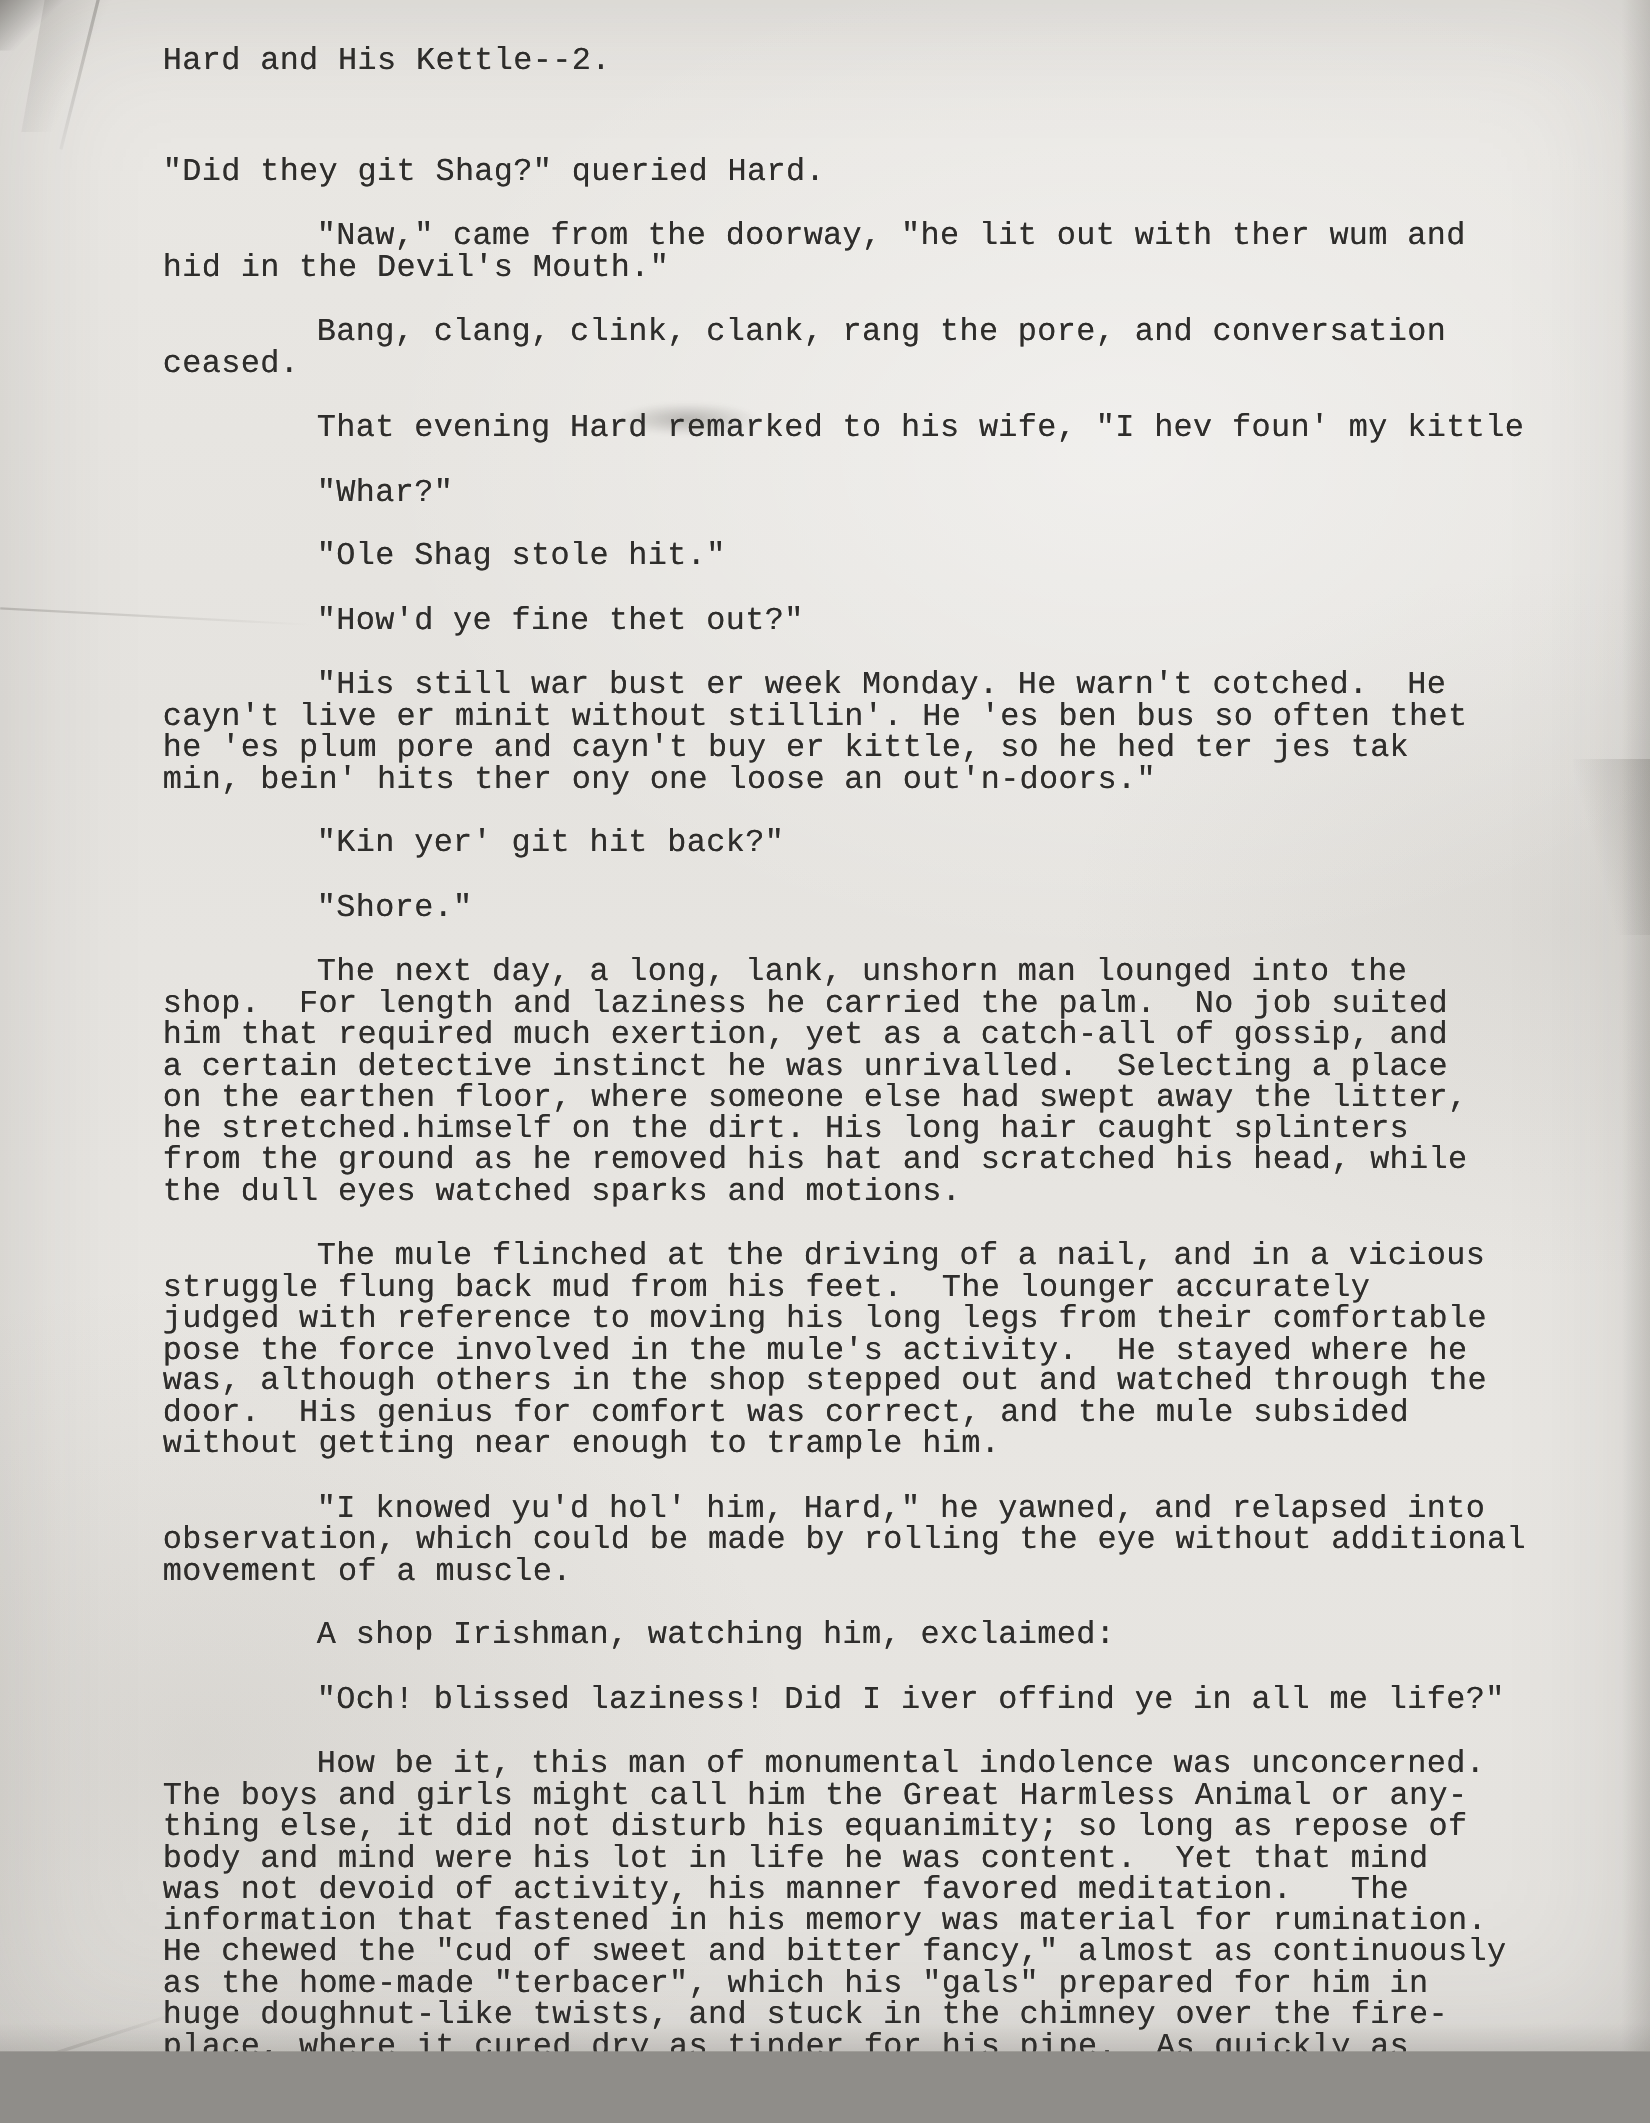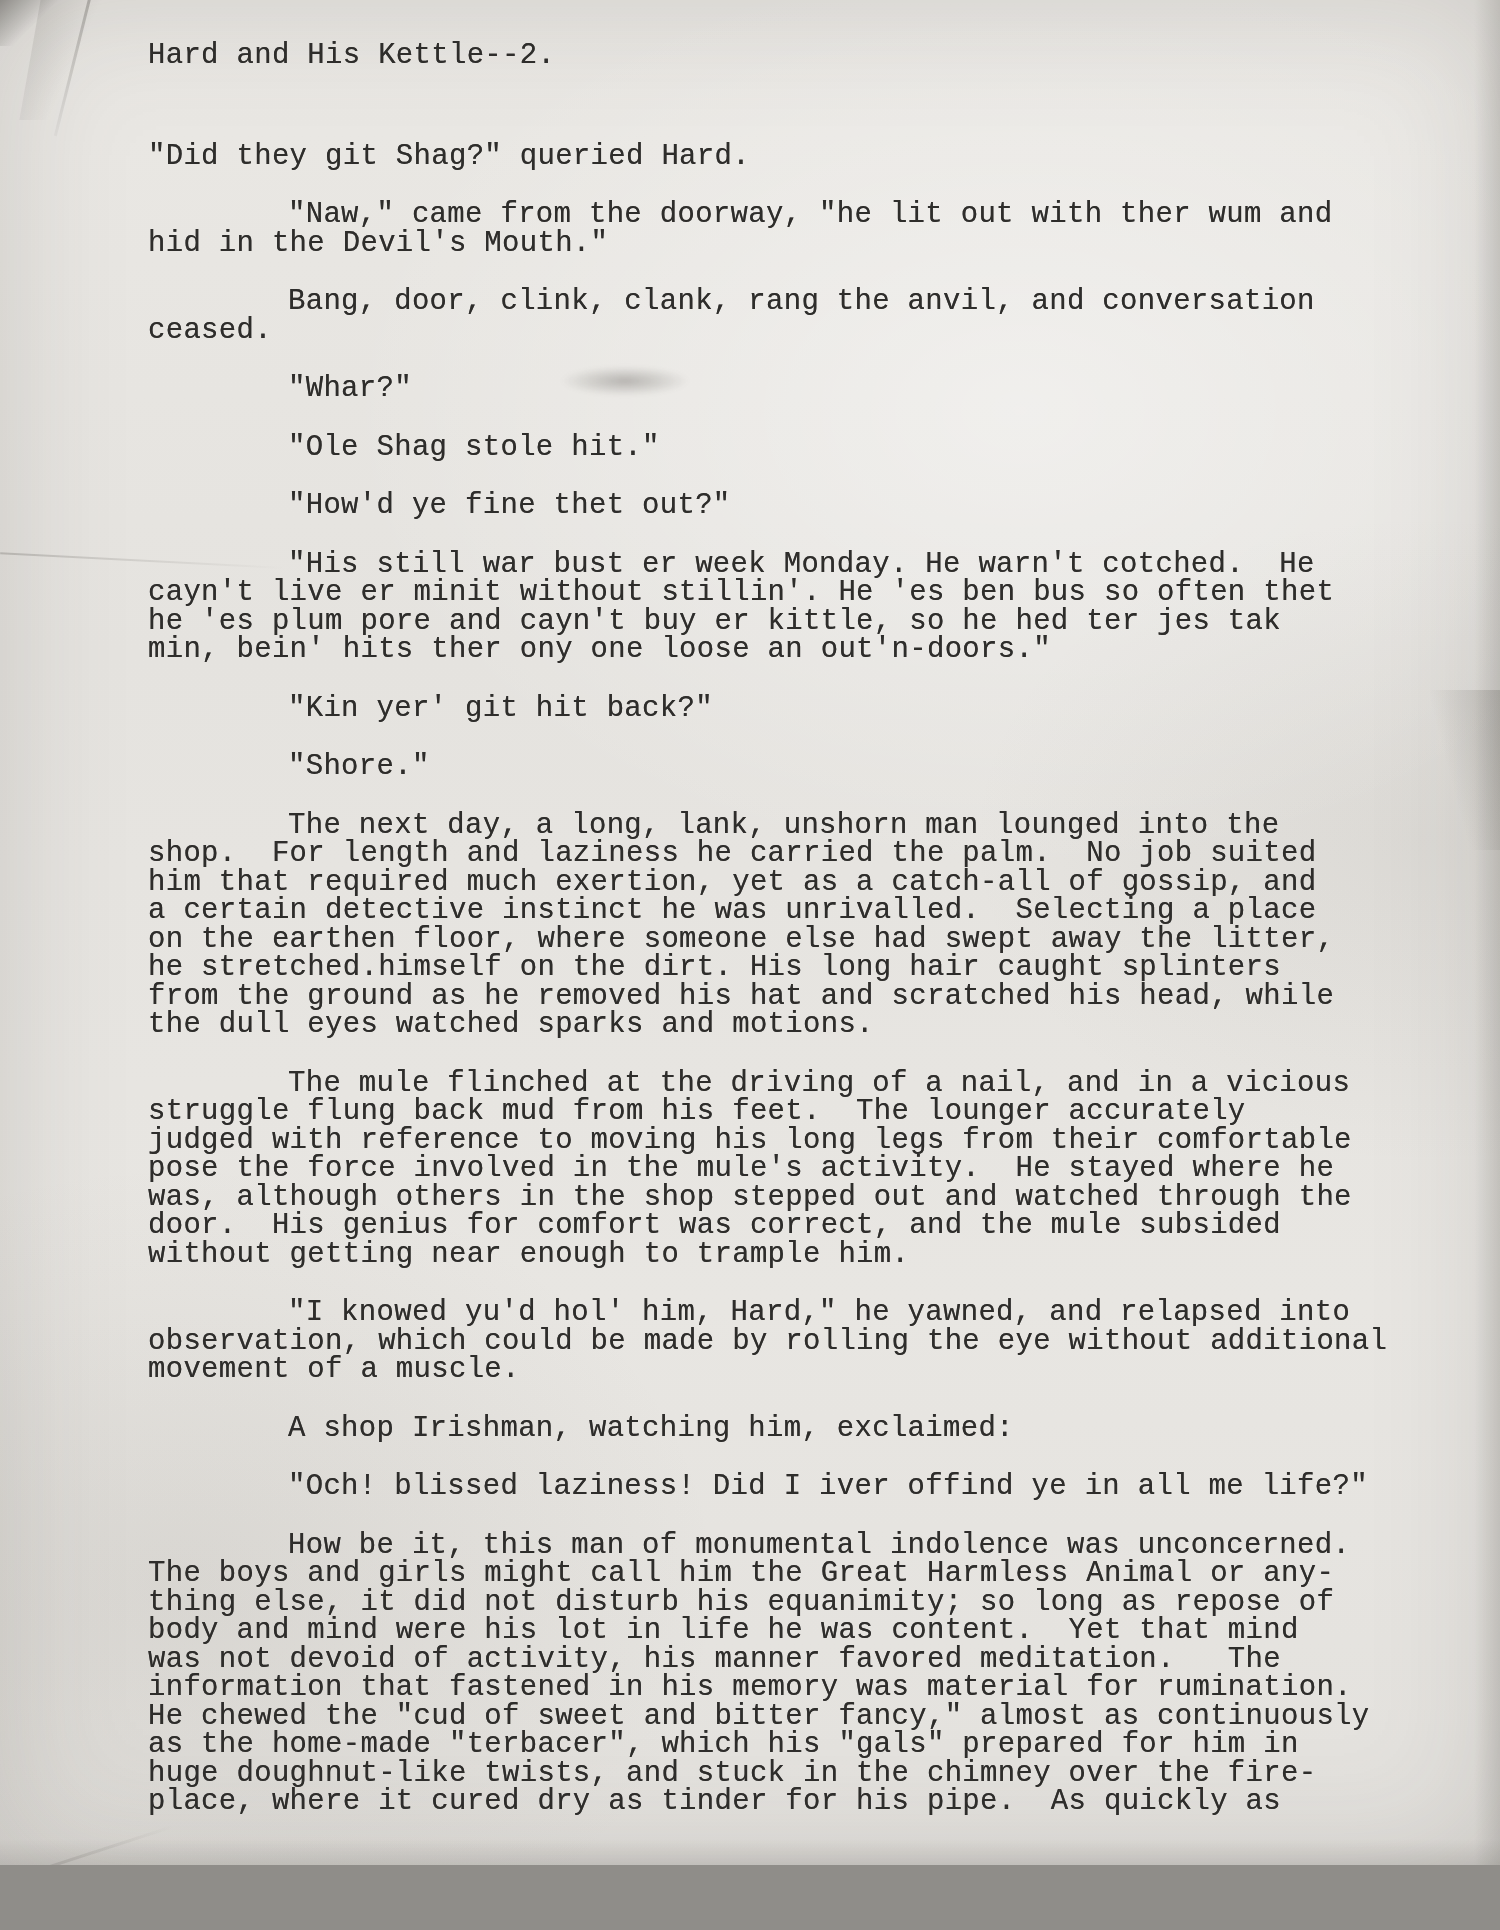--- a/index.html
+++ b/index.html
@@ -90,22 +90,23 @@
   <div class="crease ink-smudge"></div>
   <div class="crease edge-shadow-right"></div>
   <div class="crease edge-shadow-bottom"></div>
 
   <div class="content">
     <div class="title">Hard and His Kettle--2.</div>
 
     <p class="para">"Did they git Shag?" queried Hard.</p>
     <p class="para indent">"Naw," came from the doorway, "he lit out with ther wum and
 hid in the Devil's Mouth."</p>
-    <p class="para indent">Bang, door, clink, clank, rang the anvil, and conversation
+    <p class="para indent">Bang, clang, clink, clank, rang the pore, and conversation
 ceased.</p>
+    <p class="para indent">That evening Hard remarked to his wife, "I hev foun' my kittle</p>
     <p class="para indent">"Whar?"</p>
     <p class="para indent">"Ole Shag stole hit."</p>
     <p class="para indent">"How'd ye fine thet out?"</p>
     <p class="para indent">"His still war bust er week Monday. He warn't cotched.  He
 cayn't live er minit without stillin'. He 'es ben bus so often thet
 he 'es plum pore and cayn't buy er kittle, so he hed ter jes tak
 min, bein' hits ther ony one loose an out'n-doors."</p>
     <p class="para indent">"Kin yer' git hit back?"</p>
     <p class="para indent">"Shore."</p>
     <p class="para indent">The next day, a long, lank, unshorn man lounged into the

